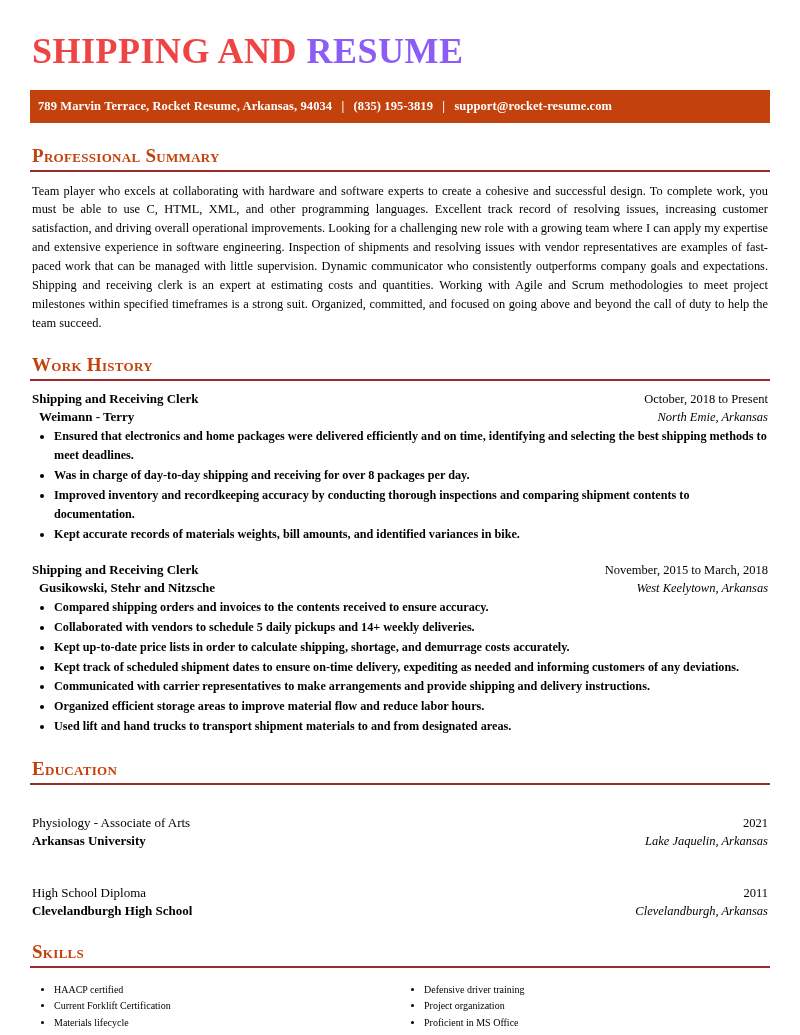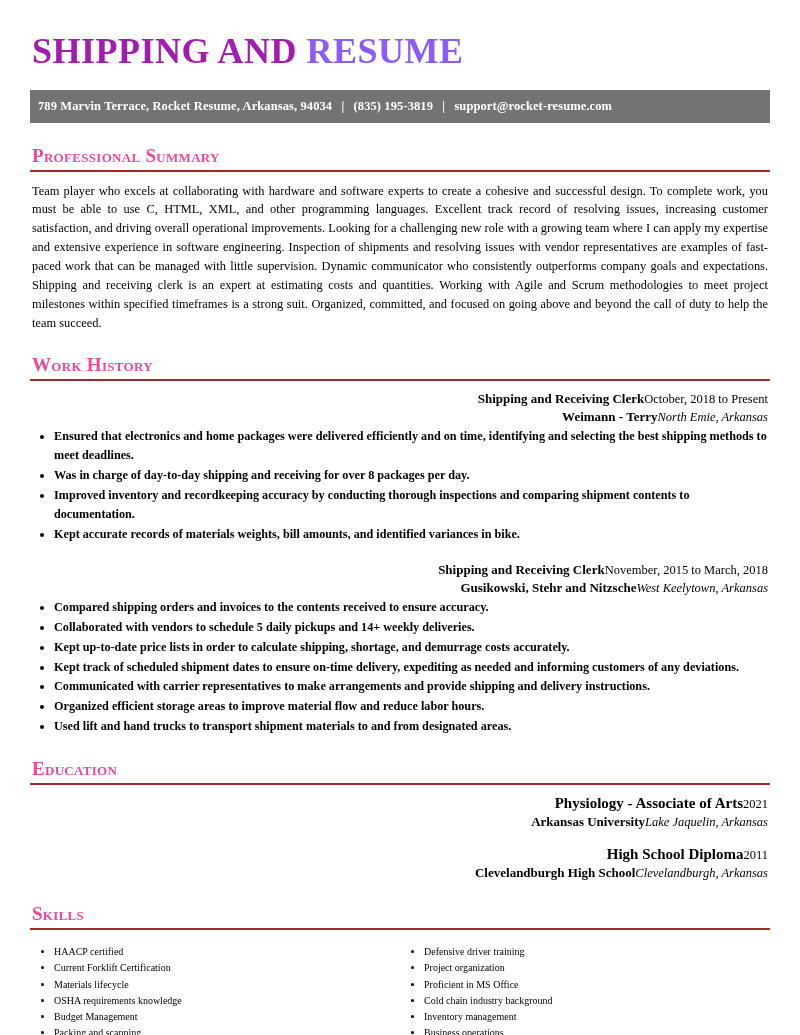--- a/index.html
+++ b/index.html
@@ -21,38 +21,38 @@
     background: #ffffff;
   }
   
   .name-line {
     font-size: 36px;
     font-weight: bold;
     letter-spacing: 0.5px;
     margin: 6px 0 0 2px;
     line-height: 1.1;
   }
-  .name-first { color: #a21caf; }
+  .name-first { color: #ef4444; }
   .name-last { color: #8b5cf6; }
   .contact-bar {
     margin-top: 18px;
-    background: #737373;
+    background: #c2410c;
     color: #ffffff;
     font-size: 12.5px;
     font-weight: bold;
     padding: 9px 8px 9px 8px;
     letter-spacing: 0.1px;
   }
   .contact-sep { padding: 0 6px; }
   
   .section { margin-top: 22px; }
   .section-title {
     font-size: 19px;
     font-weight: bold;
-    color: #ec4899;
+    color: #c2410c;
     letter-spacing: 0.3px;
     margin: 0 0 3px 2px;
     font-variant: small-caps;
   }
   .rule {
     height: 2px;
     background: #9d2b2b;
     width: 100%;
     margin-bottom: 10px;
   }
@@ -60,21 +60,21 @@
     font-size: 12.4px;
     line-height: 1.52;
     text-align: justify;
     margin: 2px 2px 0 2px;
   }
   
   .job { margin-bottom: 4px; }
   .job + .job { margin-top: 18px; }
   .row {
     display: flex;
-    justify-content: flex-end;
+    justify-content: space-between;
     align-items: baseline;
     margin: 0 2px 2px 2px;
   }
   .job-title {
     font-size: 13px;
     font-weight: bold;
   }
   .job-date {
     font-size: 12.5px;
   }
@@ -93,21 +93,21 @@
     font-weight: bold;
   }
   ul.bullets li {
     font-size: 12.2px;
     line-height: 1.55;
     margin-bottom: 1px;
   }
   
   .edu { margin-bottom: 4px; }
   .edu + .edu { margin-top: 16px; }
-  .edu-degree { font-size: 15px; font-weight: bold; }
+  .edu-degree { font-size: 13px; font-weight: normal; margin-top: 20px; }
   .edu-year { font-size: 12.5px; }
   .edu-school { font-size: 13px; font-weight: bold; }
   .edu-location { font-size: 12.5px; font-style: italic; }
   
   .skills-cols {
     display: flex;
     gap: 0px;
   }
   .skills-col {
     width: 50%;

